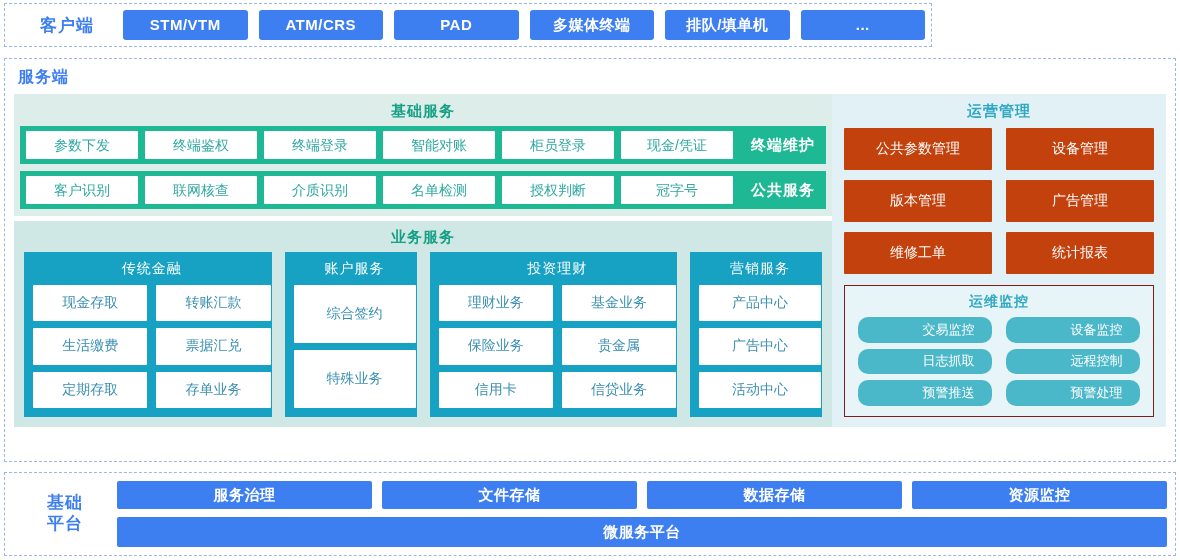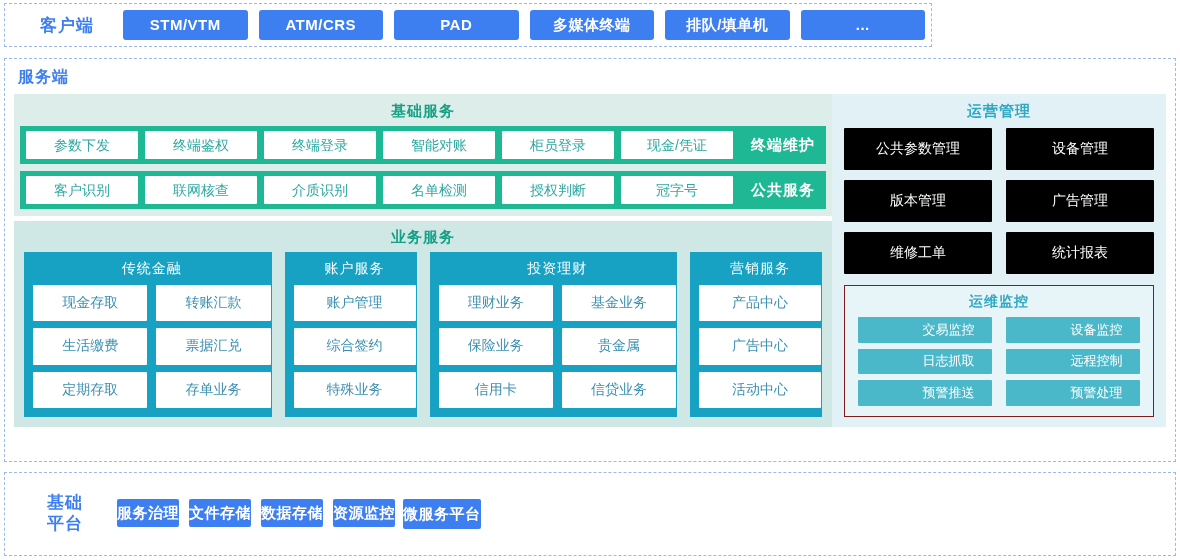--- a/index.html
+++ b/index.html
@@ -101,48 +101,48 @@
     display:flex;flex-direction:column;
   }
   .ops-title{
     text-align:center;font-size:15px;font-weight:bold;color:#2fa8c4;
     padding:3px 0 7px 0;letter-spacing:1px;
   }
   .ops-grid{
     display:grid;grid-template-columns:1fr 1fr;gap:10px 14px;
   }
   .ops-tile{
-    background:#000000;color:#fff;font-size:14px;height:42px;
+    background:#c2410c;color:#fff;font-size:14px;height:42px;
     display:flex;align-items:center;justify-content:center;border-radius:1px;
   }
   .mon-box{
     margin-top:11px;border:1px solid #7f1d1d;background:#e8f5f8;
     padding:4px 13px 10px 13px;box-sizing:border-box;flex:1;
     display:flex;flex-direction:column;
   }
   .mon-title{
     text-align:center;font-size:14px;color:#2fa8c4;font-weight:bold;
     padding:3px 0 6px 0;letter-spacing:1px;
   }
   .mon-grid{display:grid;grid-template-columns:1fr 1fr;gap:6px 14px;flex:1;}
   .mon-tile{
     background:#4bb8c9;color:#fff;font-size:13px;
     display:flex;align-items:center;justify-content:center;
-    border-radius:1px;min-height:22px;padding-left:47px;
+    border-radius:10px;min-height:22px;padding-left:47px;
   }
 
   
   .platform-tier{
     position:absolute;left:4px;top:472px;width:1172px;height:84px;
     display:flex;align-items:center;padding:0 8px;
   }
   .platform-label{
     width:104px;flex:0 0 104px;line-height:1.22;font-size:17px;
   }
-  .platform-right{flex:1;display:flex;flex-direction:row;gap:8px;}
+  .platform-right{flex:1;display:flex;flex-direction:column;gap:8px;}
   .platform-row{display:flex;gap:10px;}
   .platform-btn{
     flex:1 1 0;height:28px;line-height:28px;background:#3d7ef0;color:#fff;
     font-size:15px;font-weight:bold;text-align:center;border-radius:2px;
     letter-spacing:.5px;
   }
   .platform-wide{
     height:30px;line-height:30px;background:#3d7ef0;color:#fff;
     font-size:15px;font-weight:bold;text-align:center;border-radius:2px;
     letter-spacing:.5px;
@@ -209,21 +209,20 @@
                 <div class="biz-chip">生活缴费</div>
                 <div class="biz-chip">票据汇兑</div>
                 <div class="biz-chip">定期存取</div>
                 <div class="biz-chip">存单业务</div>
               </div>
             </div>
 
             <div class="biz-col w1">
               <div class="biz-col-title">账户服务</div>
               <div class="biz-grid one">
-                <div class="biz-chip">账户管理</div>
                 <div class="biz-chip">综合签约</div>
                 <div class="biz-chip">特殊业务</div>
               </div>
             </div>
 
             <div class="biz-col w2">
               <div class="biz-col-title">投资理财</div>
               <div class="biz-grid two">
                 <div class="biz-chip">理财业务</div>
                 <div class="biz-chip">基金业务</div>

